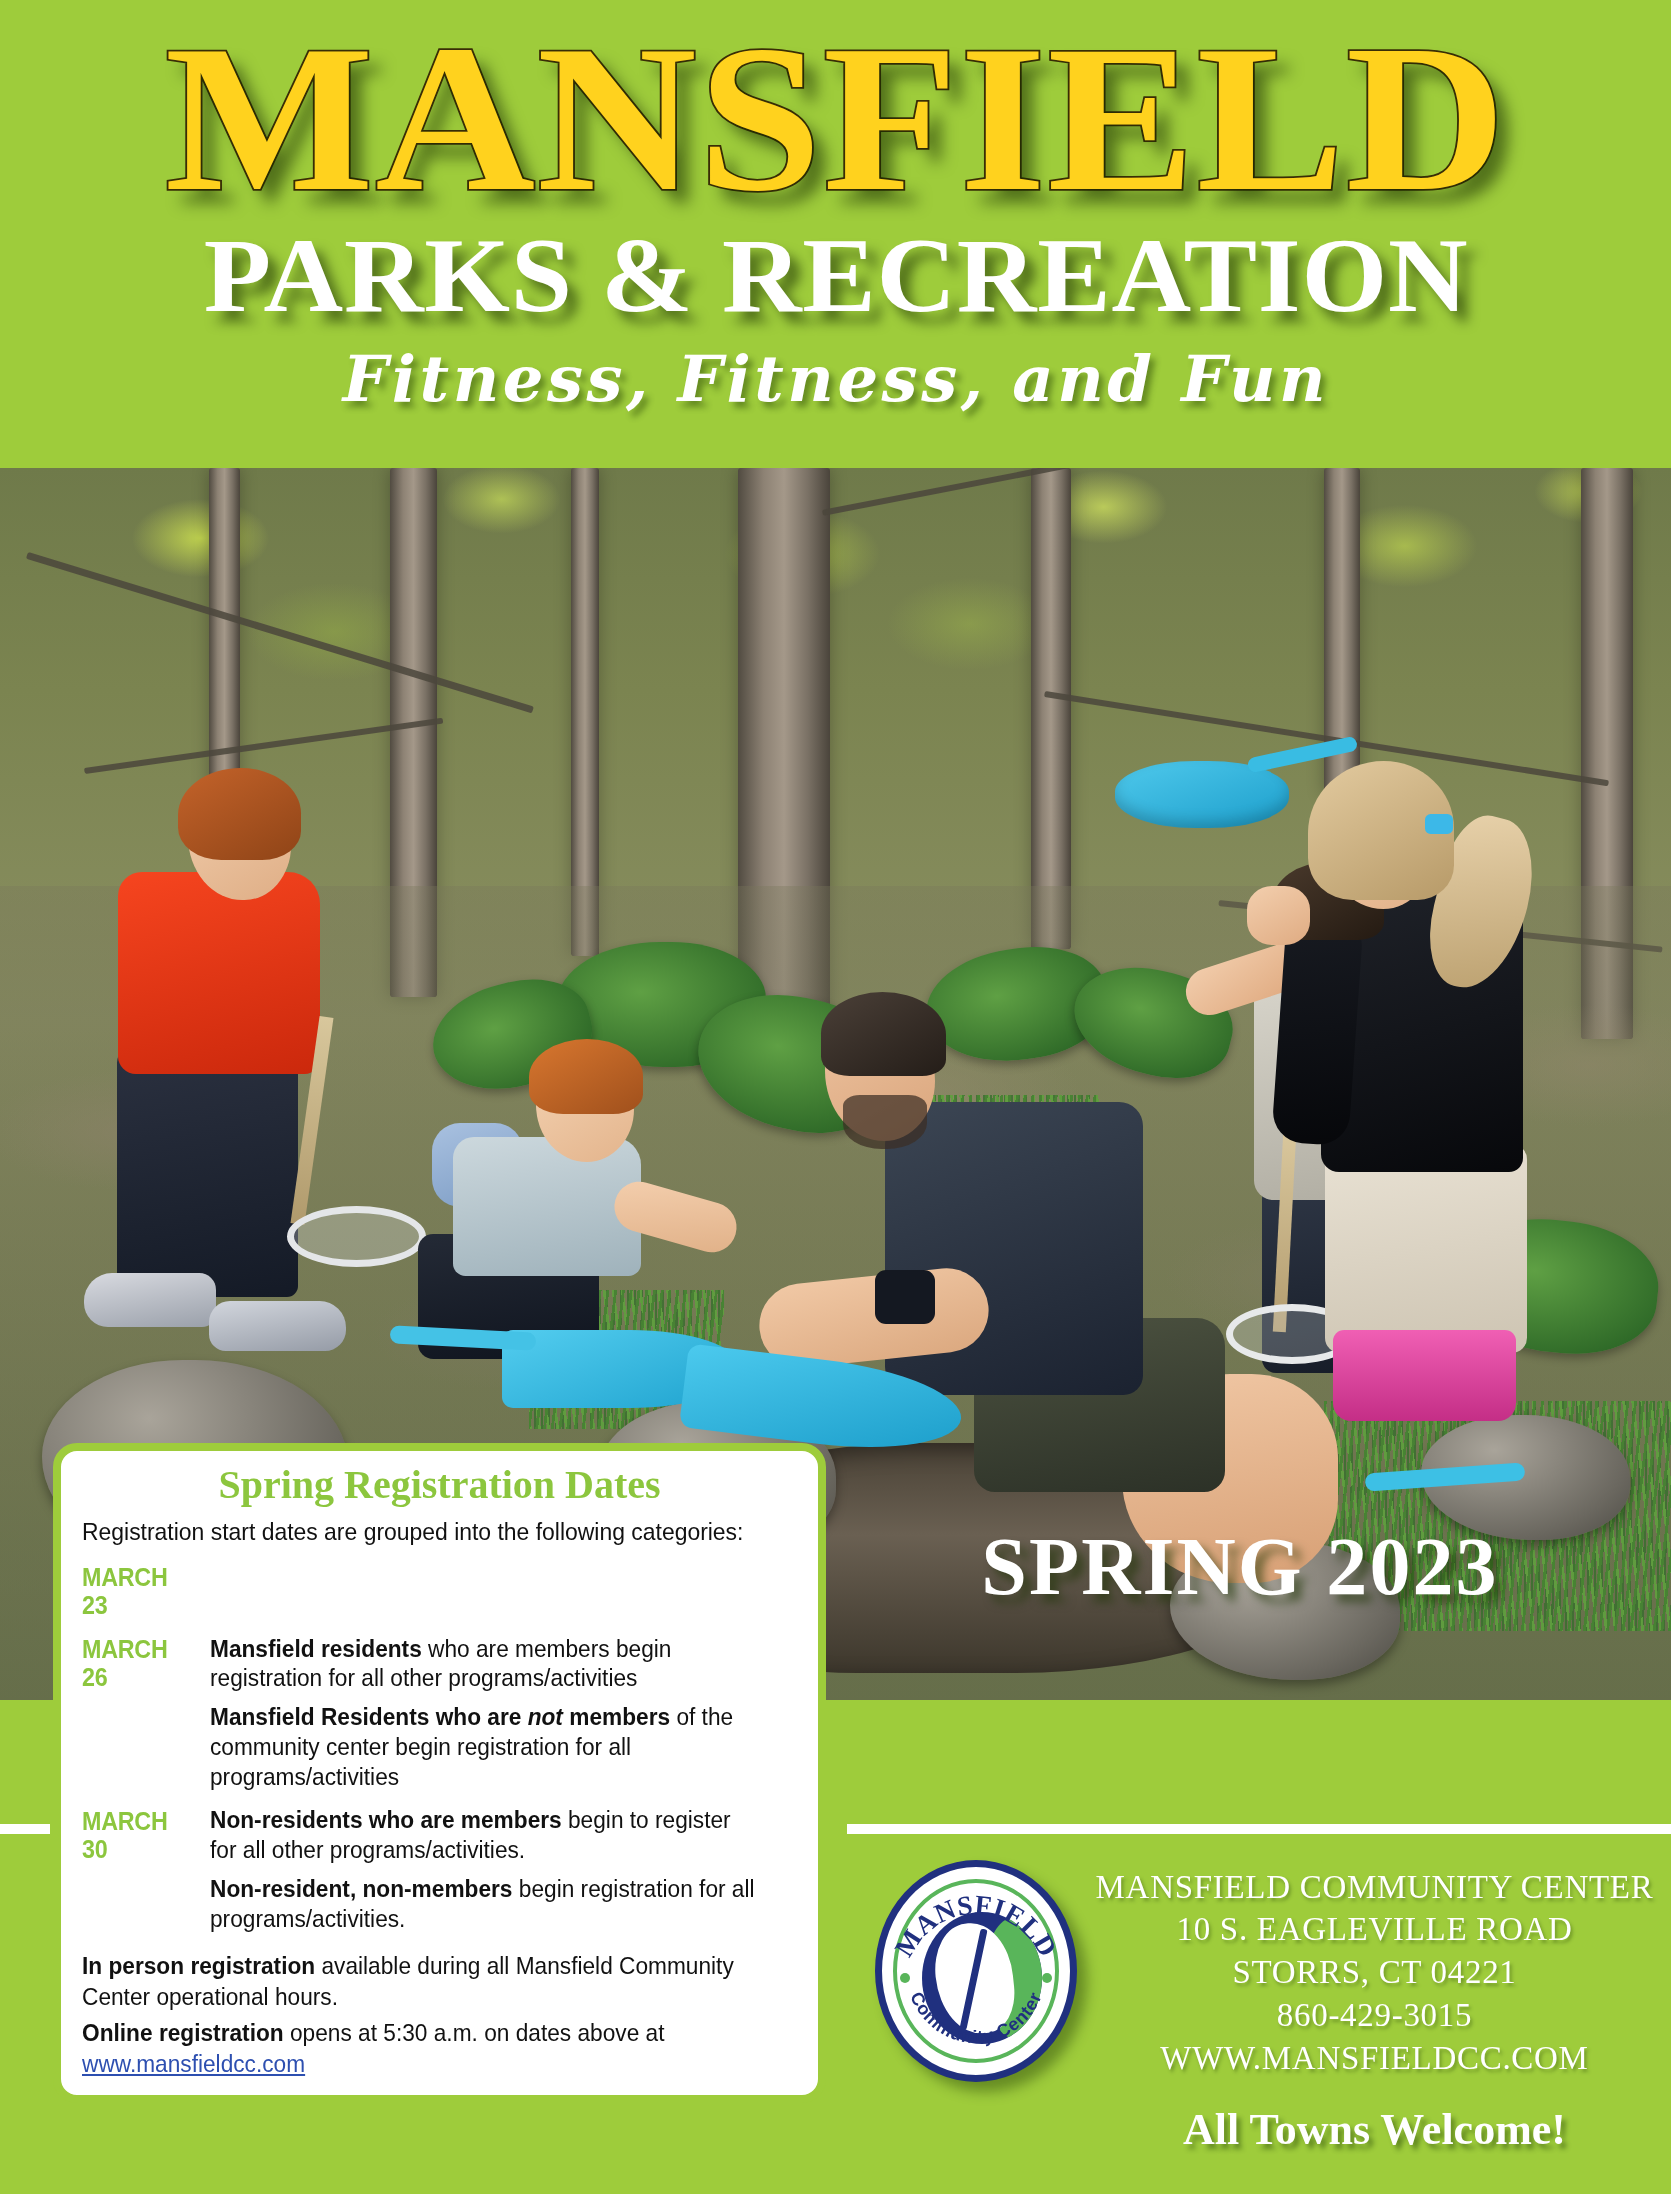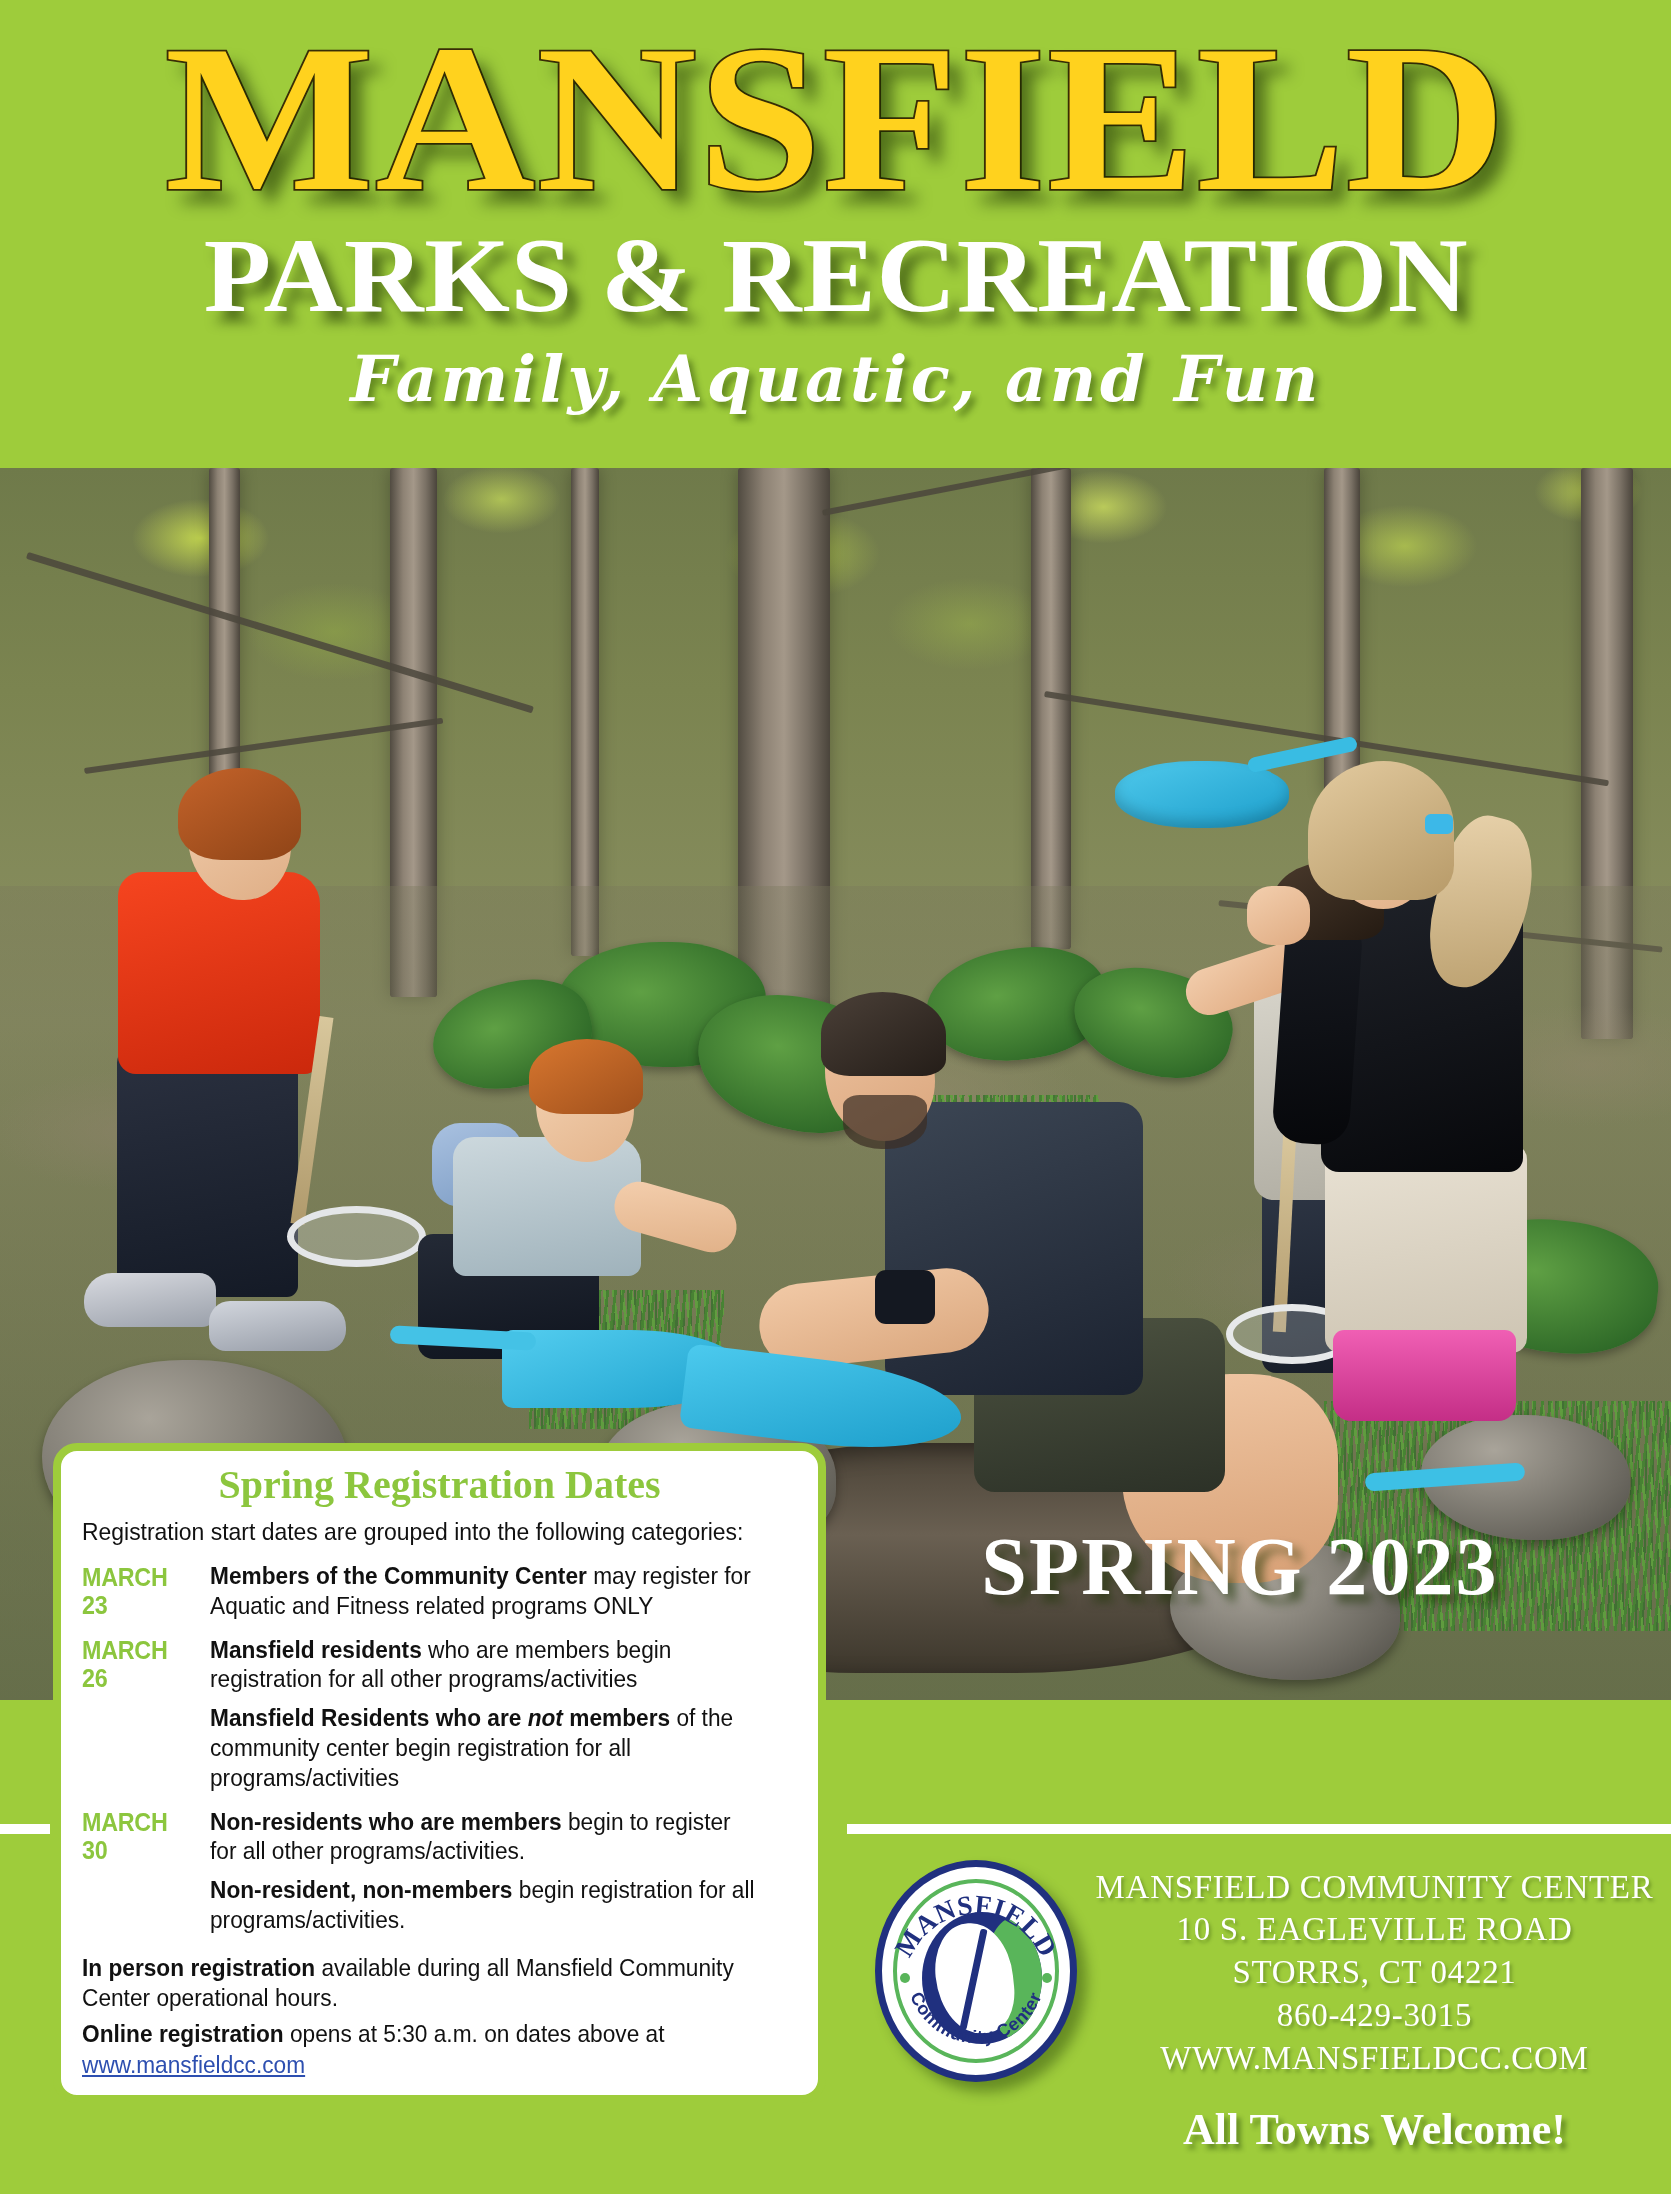--- a/index.html
+++ b/index.html
@@ -345,21 +345,21 @@
     text-shadow:4.2px 4.9px 5.6px rgba(25,55,0,.45);
     white-space:nowrap;
   }
 </style>
 </head>
 <body>
 
 <div id="header-banner">
   <div id="brand-title">MANSFIELD</div>
   <div id="brand-subtitle">PARKS &amp; RECREATION</div>
-  <div id="brand-tagline">Family, Aquatic, and Fun</div>
+  <div id="brand-tagline">Fitness, Fitness, and Fun</div>
 </div>
 
 <div id="hero-photo">
   <div class="ph forest-base"></div>
   <div class="ph canopy"></div>
 
   <div class="ph trunk" style="left:738px;top:0;width:92px;height:627px;"></div>
   <div class="ph trunk" style="left:390px;top:0;width:47px;height:529px;"></div>
   <div class="ph trunk" style="left:1031px;top:0;width:40px;height:481px;"></div>
   <div class="ph trunk" style="left:1324px;top:0;width:36px;height:327px;"></div>
@@ -448,25 +448,20 @@
 
 <div id="divider-left"></div>
 <div id="divider-right"></div>
 
 <div id="registration-card">
   <div id="reg-title">Spring Registration Dates</div>
   <div id="reg-intro">Registration start dates are grouped into the following categories:</div>
 
   <div class="reg-row">
     <div class="reg-date">MARCH 23</div>
-    <div class="reg-body">
-      <div class="reg-p">
-        <b>Members of the Community Center</b><span> may register for Aquatic and Fitness related programs ONLY</span>
-      </div>
-    </div>
   </div>
 
   <div class="reg-row">
     <div class="reg-date">MARCH 26</div>
     <div class="reg-body">
       <div class="reg-p">
         <b>Mansfield residents</b><span> who are members begin registration for all other programs/activities</span>
       </div>
       <div class="reg-p">
         <b>Mansfield Residents who are </b><i>not</i><b> members</b><span> of the community center begin registration for all programs/activities</span>

